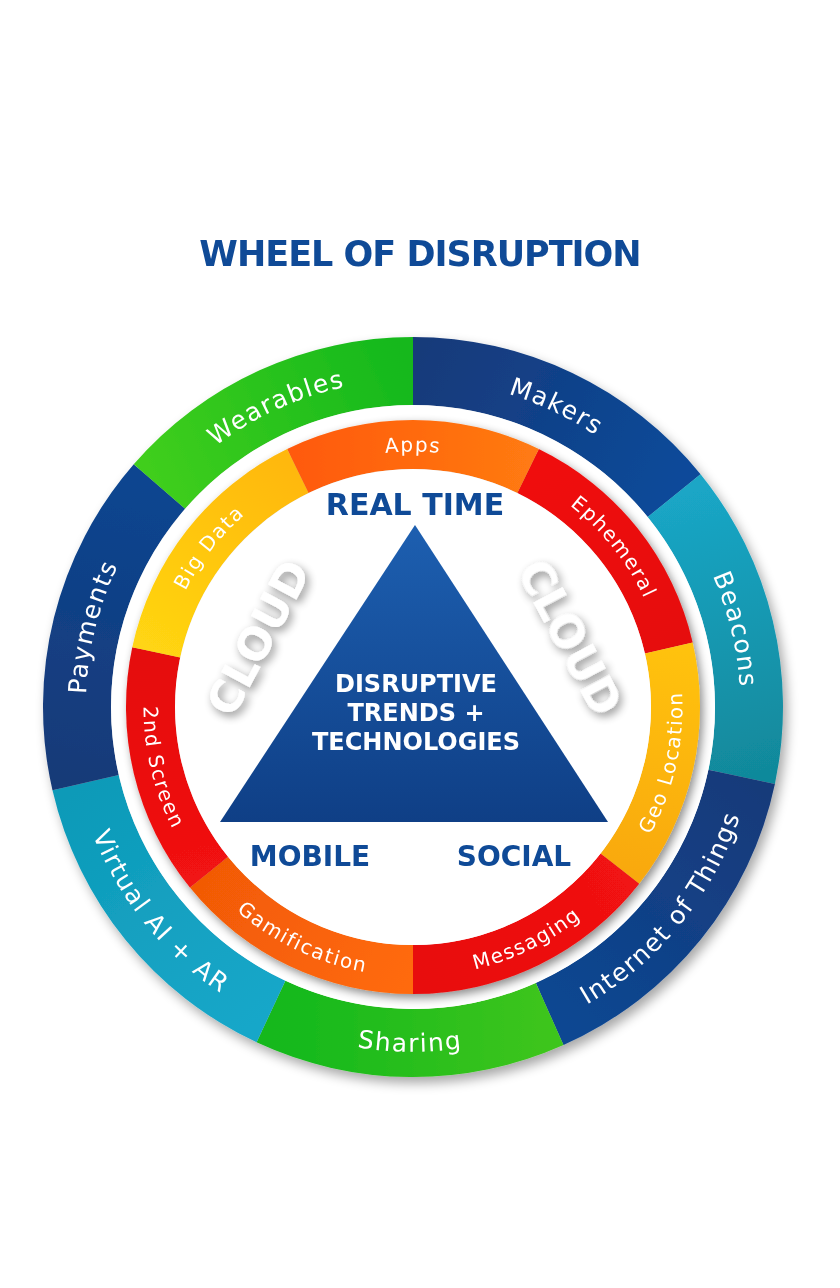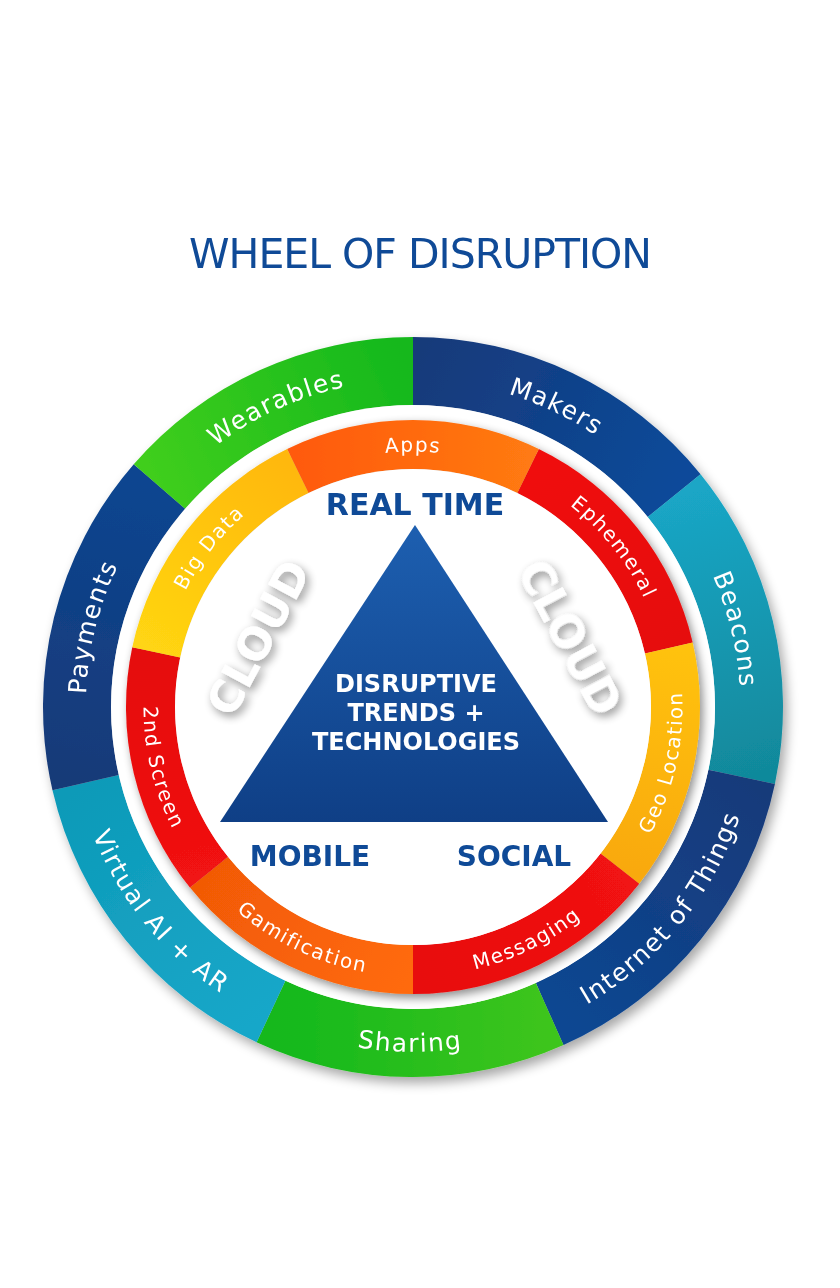--- a/index.html
+++ b/index.html
@@ -1,19 +1,19 @@
 <!DOCTYPE html>
 <html><head>
 <meta charset="utf-8">
 <style>
   html, body { margin: 0; padding: 0; background: #ffffff; }
   body { width: 840px; height: 1288px; position: relative; overflow: hidden; font-family: "DejaVu Sans", "Liberation Sans", sans-serif; }
   .title {
     position: absolute; left: 0; top: 224px; width: 840px; text-align: center;
-    font-family: "DejaVu Sans", sans-serif; font-weight: normal; font-size: 41px;
+    font-family: "DejaVu Sans", sans-serif; font-weight: bold; font-size: 35px;
     letter-spacing: -1px; color: #0f4a97; line-height: 60px;
   }
   svg#wheel { position: absolute; left: 0; top: 0; }
   .seg-label { fill: #ffffff; font-family: "DejaVu Sans", sans-serif; font-weight: normal; letter-spacing: 1.5px; }
   .center-word { fill: #0f4a97; font-family: "DejaVu Sans", sans-serif; font-weight: bold; }
   .tri-text { fill: #ffffff; font-family: "DejaVu Sans", sans-serif; font-weight: bold; }
   .cloud-text { fill: #ffffff; font-family: "DejaVu Sans", sans-serif; font-weight: bold; }
 </style>
 </head>
 <body>

